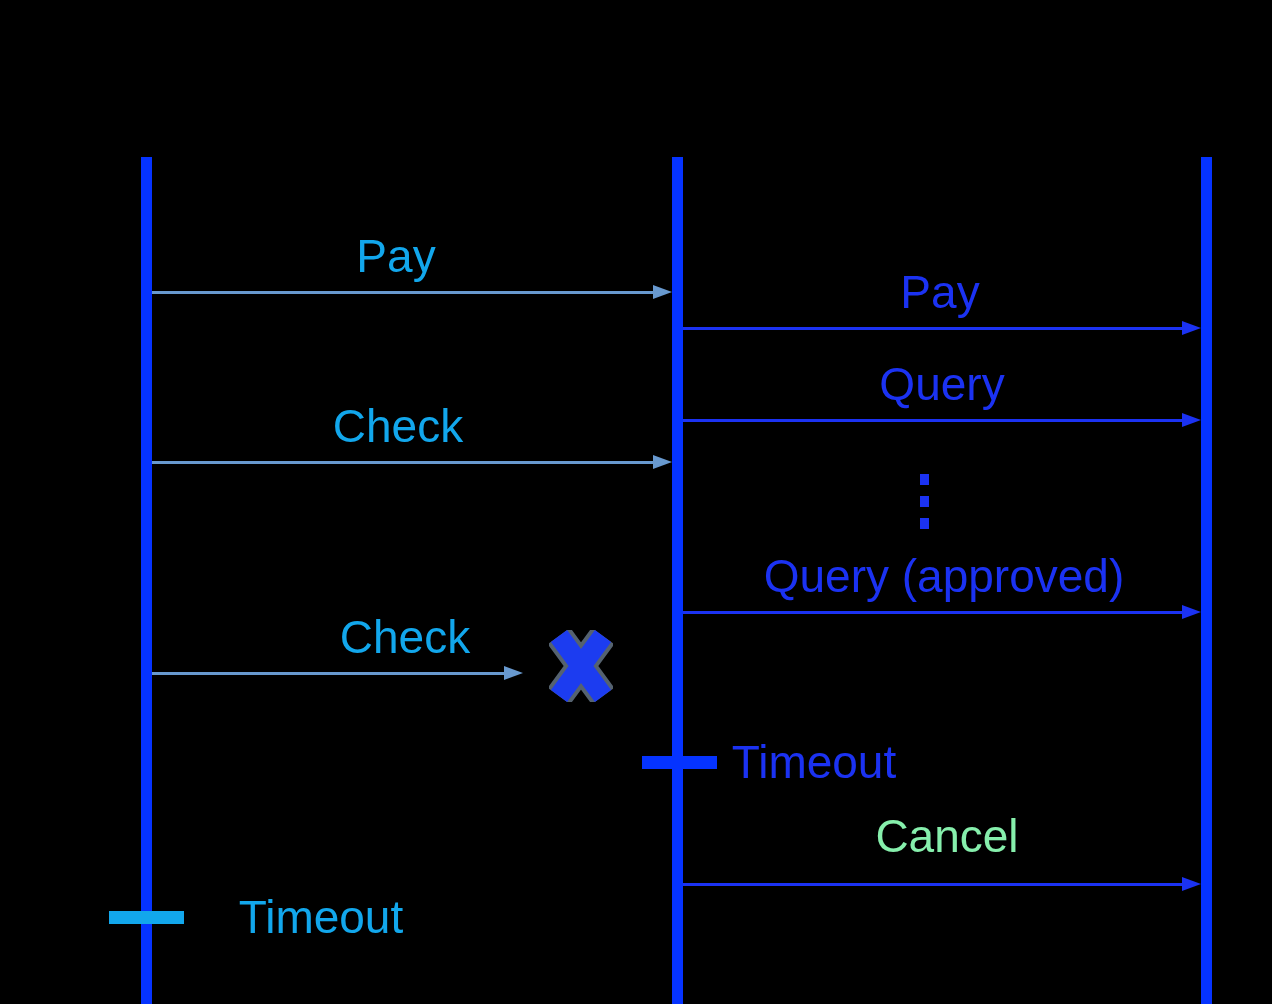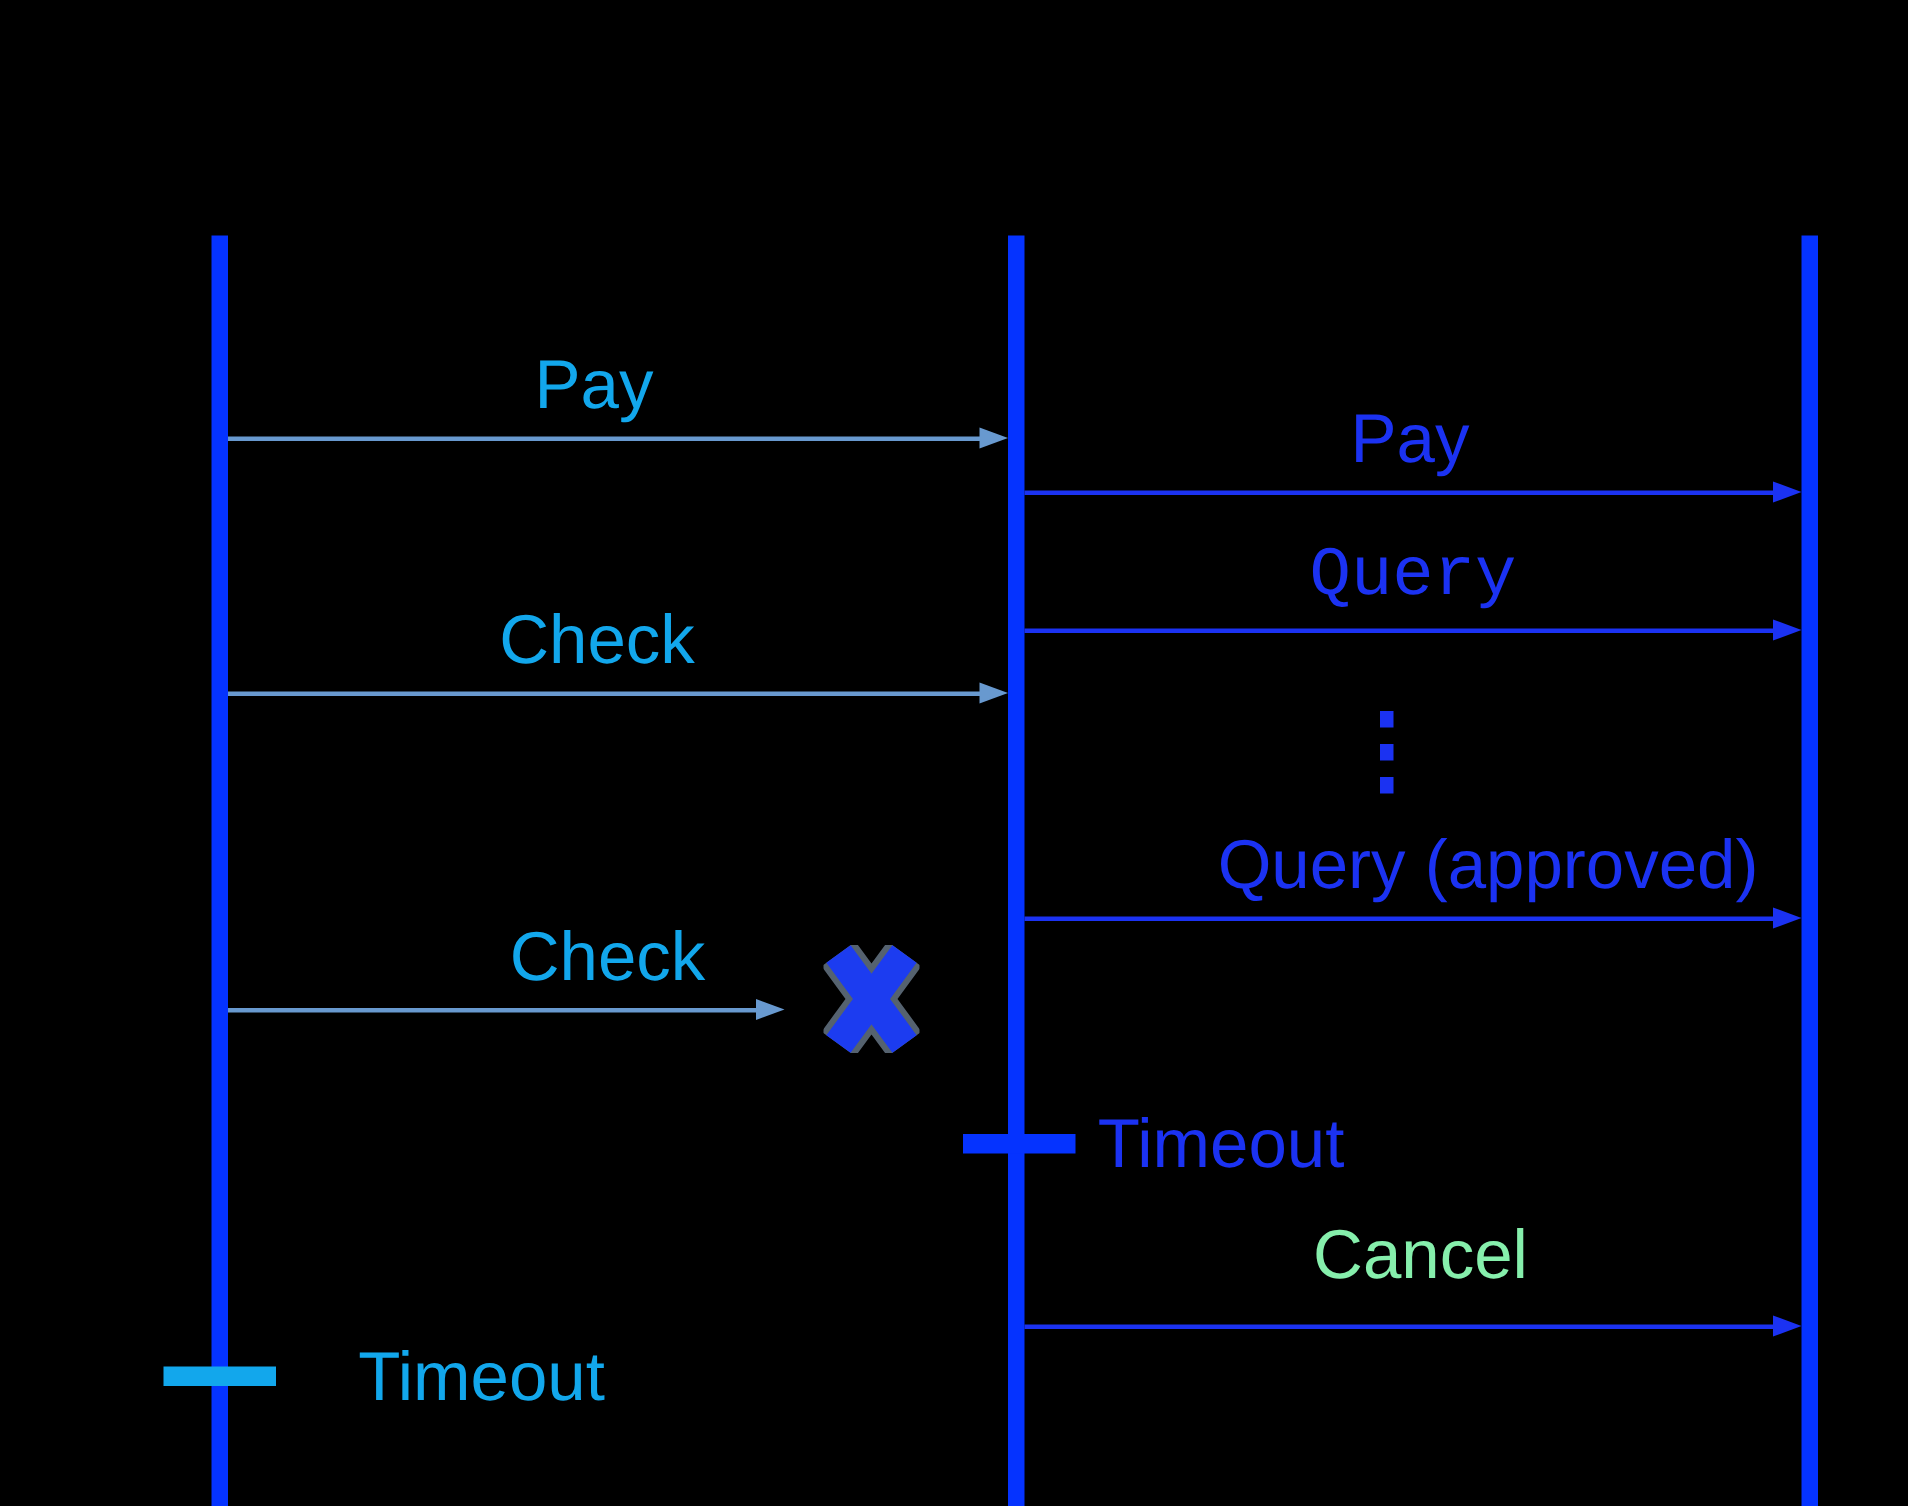--- a/index.html
+++ b/index.html
@@ -35,27 +35,27 @@
 <div id="stage" style="background: rgb(0, 0, 0);">
     <div class="lifeline" style="left: 141px; top: 157px; width: 11px; height: 847px; background: rgb(5, 51, 255);"></div>
     <div class="lifeline" style="left: 672px; top: 157px; width: 11px; height: 847px; background: rgb(5, 51, 255);"></div>
     <div class="lifeline" style="left: 1201px; top: 157px; width: 11px; height: 847px; background: rgb(5, 51, 255);"></div>
     <div class="msg-label" style="left: 396px; top: 256px; color: rgb(18, 167, 236);">Pay</div>
     <div class="msg-line" style="left: 152px; top: 291px; width: 504px; height: 3px; background: rgb(104, 153, 207);"></div>
     <div class="arrow-head" style="left: 653px; top: 285px; border-top-width: 7px; border-bottom-width: 7px; border-left: 19px solid rgb(104, 153, 207);"></div>
     <div class="msg-label" style="left: 940px; top: 292px; color: rgb(27, 50, 242);">Pay</div>
     <div class="msg-line" style="left: 683px; top: 327px; width: 502px; height: 3px; background: rgb(27, 50, 242);"></div>
     <div class="arrow-head" style="left: 1182px; top: 321px; border-top-width: 7px; border-bottom-width: 7px; border-left: 19px solid rgb(27, 50, 242);"></div>
-    <div class="msg-label" style="left: 942px; top: 384px; color: rgb(27, 50, 242); font-family: Liberation Mono, monospace;">Query</div>
+    <div class="msg-label" style="left: 942px; top: 384px; color: rgb(27, 50, 242);">Query</div>
     <div class="msg-line" style="left: 683px; top: 419px; width: 502px; height: 3px; background: rgb(27, 50, 242);"></div>
     <div class="arrow-head" style="left: 1182px; top: 413px; border-top-width: 7px; border-bottom-width: 7px; border-left: 19px solid rgb(27, 50, 242);"></div>
     <div class="msg-label" style="left: 398px; top: 426px; color: rgb(18, 167, 236);">Check</div>
     <div class="msg-line" style="left: 152px; top: 461px; width: 504px; height: 3px; background: rgb(104, 153, 207);"></div>
     <div class="arrow-head" style="left: 653px; top: 455px; border-top-width: 7px; border-bottom-width: 7px; border-left: 19px solid rgb(104, 153, 207);"></div>
-    <div class="msg-label" style="left: 992px; top: 576px; color: rgb(27, 50, 242);">Query (approved)</div>
+    <div class="msg-label" style="left: 944px; top: 576px; color: rgb(27, 50, 242);">Query (approved)</div>
     <div class="msg-line" style="left: 683px; top: 611px; width: 502px; height: 3px; background: rgb(27, 50, 242);"></div>
     <div class="arrow-head" style="left: 1182px; top: 605px; border-top-width: 7px; border-bottom-width: 7px; border-left: 19px solid rgb(27, 50, 242);"></div>
     <div class="msg-label" style="left: 405px; top: 637px; color: rgb(18, 167, 236);">Check</div>
     <div class="msg-line" style="left: 152px; top: 672px; width: 355px; height: 3px; background: rgb(104, 153, 207);"></div>
     <div class="arrow-head" style="left: 504px; top: 666px; border-top-width: 7px; border-bottom-width: 7px; border-left: 19px solid rgb(104, 153, 207);"></div>
     <div class="x-marker" style="left: 549px; top: 630px;"><svg width="64" height="72" viewBox="0 0 64 72">
         <path d="M10 6 L54 66 M54 6 L10 66" stroke="#55626F" stroke-width="28" fill="none"></path>
         <path d="M10 6 L54 66 M54 6 L10 66" stroke="#1C3CF0" stroke-width="20" fill="none"></path>
       </svg></div>
     <div class="msg-label" style="left: 947px; top: 836px; color: #86efac;">Cancel</div>

